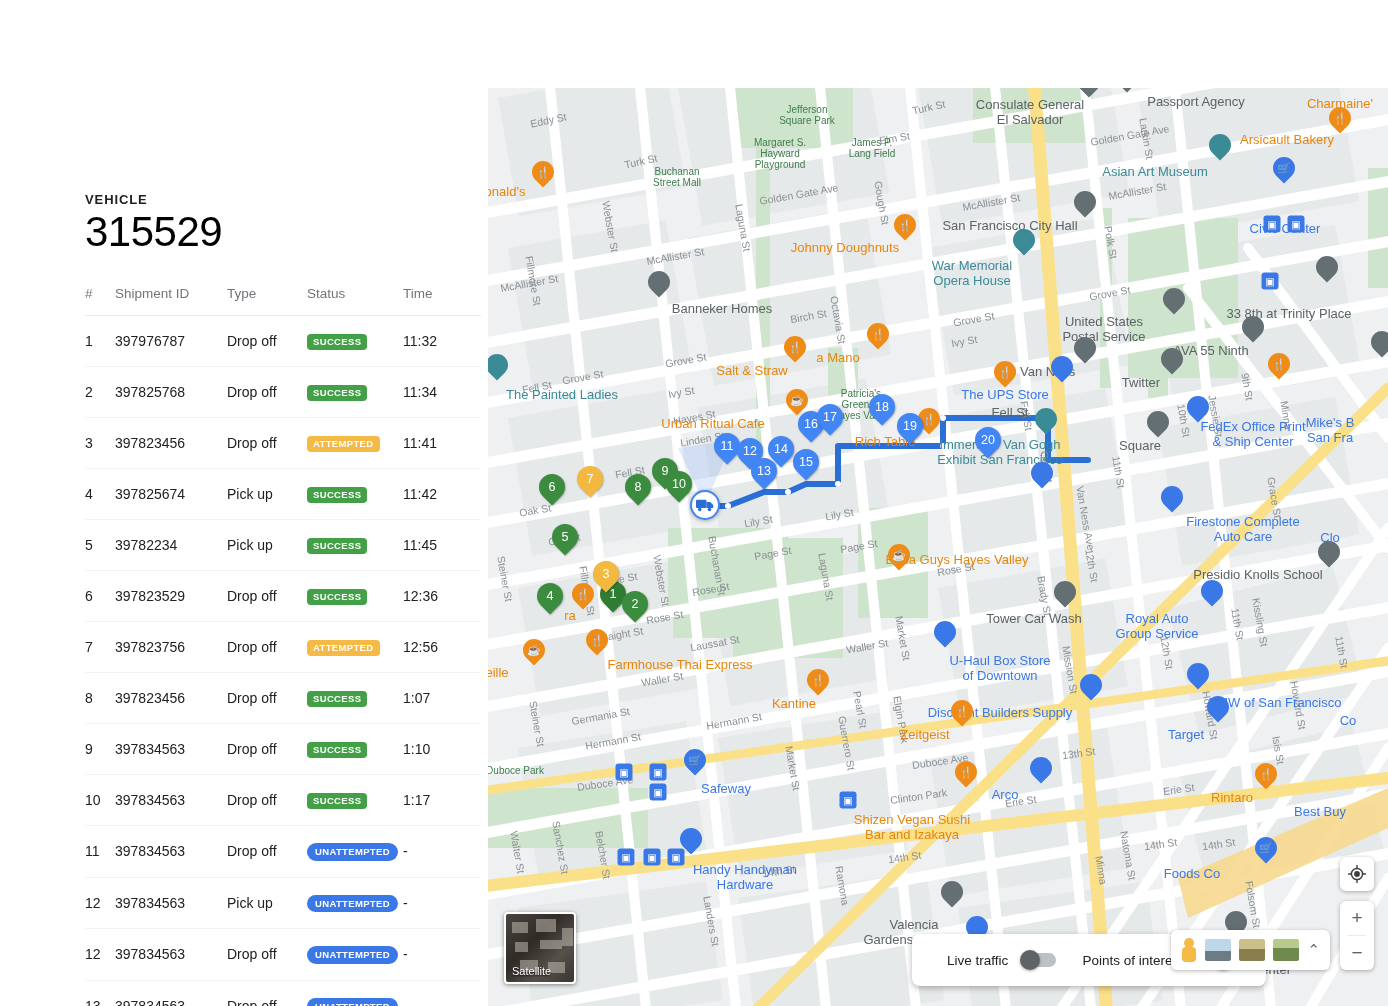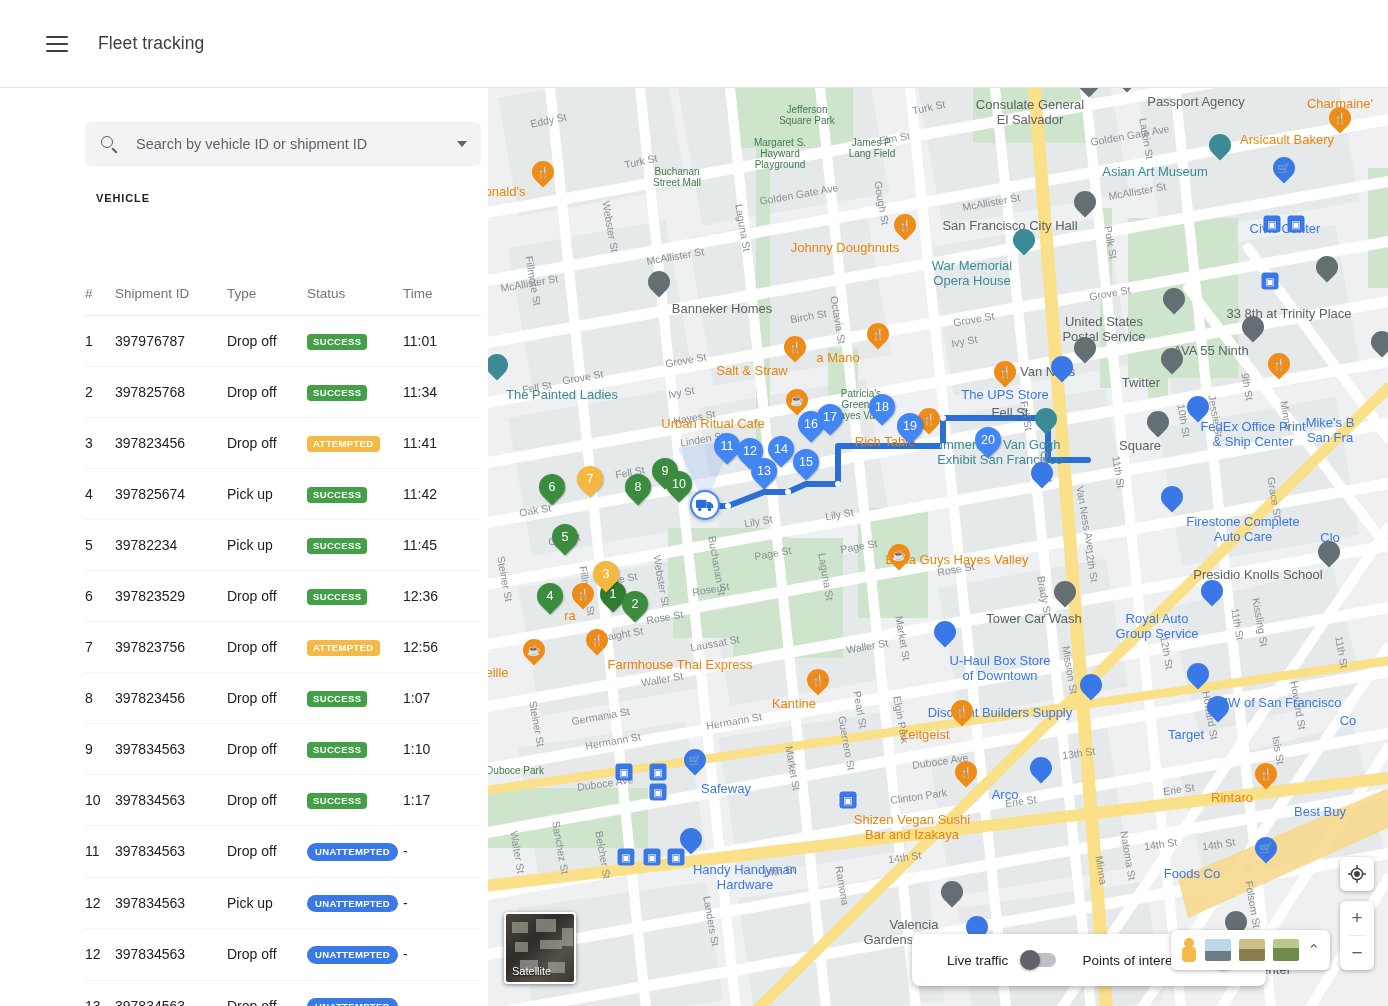--- a/index.html
+++ b/index.html
@@ -39,22 +39,22 @@
   .searchinput {
     flex: 1; border: none; outline: none; background: transparent;
     font-family: "Liberation Sans", sans-serif; font-size: 14.5px; color: #3c4043;
     margin-left: 18px;
   }
   .searchinput::placeholder { color: #5f6368; }
   .caret { width: 0; height: 0; border-left: 5.5px solid transparent;
     border-right: 5.5px solid transparent; border-top: 6px solid #5f6368; flex: none; cursor: pointer;}
 
   .vehicle-block { position: absolute; top: 104px; left: 85px; }
-  .vehicle-label { font-size: 11px; font-weight: bold; letter-spacing: .9px;
-    color: #202124; text-transform: uppercase; margin-left: 11px; }
+  .vehicle-label { font-size: 13px; font-weight: bold; letter-spacing: .9px;
+    color: #202124; text-transform: uppercase; }
   .vehicle-number { font-size: 42px; font-weight: 400; color: #000; letter-spacing: -.5px;
     line-height: 1.12; margin-top: 1px; }
 
   
   .tablewrap { position: absolute; top: 198px; left: 85px; width: 396px; height: 720px; overflow: hidden; }
   table.stops { width: 396px; border-collapse: collapse; table-layout: fixed; }
   table.stops th {
     font-size: 13.5px; font-weight: 400; color: #70757a; text-align: left;
     padding: 0 0 14px 0; border-bottom: 1px solid #e8eaed;
   }
@@ -178,44 +178,27 @@
     border-radius:50%; background:#f5b945; }
   .pegman .bod { position:absolute; left:1px; top:9px; width:14px; height:15px;
     border-radius:4px; background:#f5b945; }
   .chev { font-size: 15px; color: #5f6368; cursor: pointer; }
 </style>
 </head>
 <body>
 
 <div class="app">
 
-  <div class="appbar">
-    <div class="hamburger">
-      <span></span>
-        <span></span>
-        <span></span>
-    </div>
-    <div class="app-title">Fleet tracking</div>
-  </div>
 
   <div class="leftpanel">
 
-    <div class="searchwrap">
-      <div class="searchbar">
-        <span class="mag">
-          <span class="ring"></span>
-            <span class="handle"></span>
-        </span>
-        <input class="searchinput" type="text" placeholder="Search by vehicle ID or shipment ID" style="">
-        <span class="caret"></span>
-      </div>
-    </div>
 
     <div class="vehicle-block">
       <div class="vehicle-label">VEHICLE</div>
+      <div class="vehicle-number">315529</div>
     </div>
 
     <div class="tablewrap">
       <table class="stops">
         <colgroup>
             <col class="c-num">
             <col class="c-ship">
             <col class="c-type">
             <col class="c-stat">
             <col class="c-time">
@@ -228,21 +211,21 @@
             <th>Status</th>
             <th>Time</th>
           </tr>
         </thead>
         <tbody id="stops-body">
             <tr>
               <td class="num">1</td>
               <td>397976787</td>
               <td>Drop off</td>
               <td><span class="badge success">SUCCESS</span></td>
-              <td class="time">11:01</td>
+              <td class="time">11:32</td>
             </tr>
             <tr>
               <td class="num">2</td>
               <td>397825768</td>
               <td>Drop off</td>
               <td><span class="badge success">SUCCESS</span></td>
               <td class="time">11:34</td>
             </tr>
             <tr>
               <td class="num">3</td>

